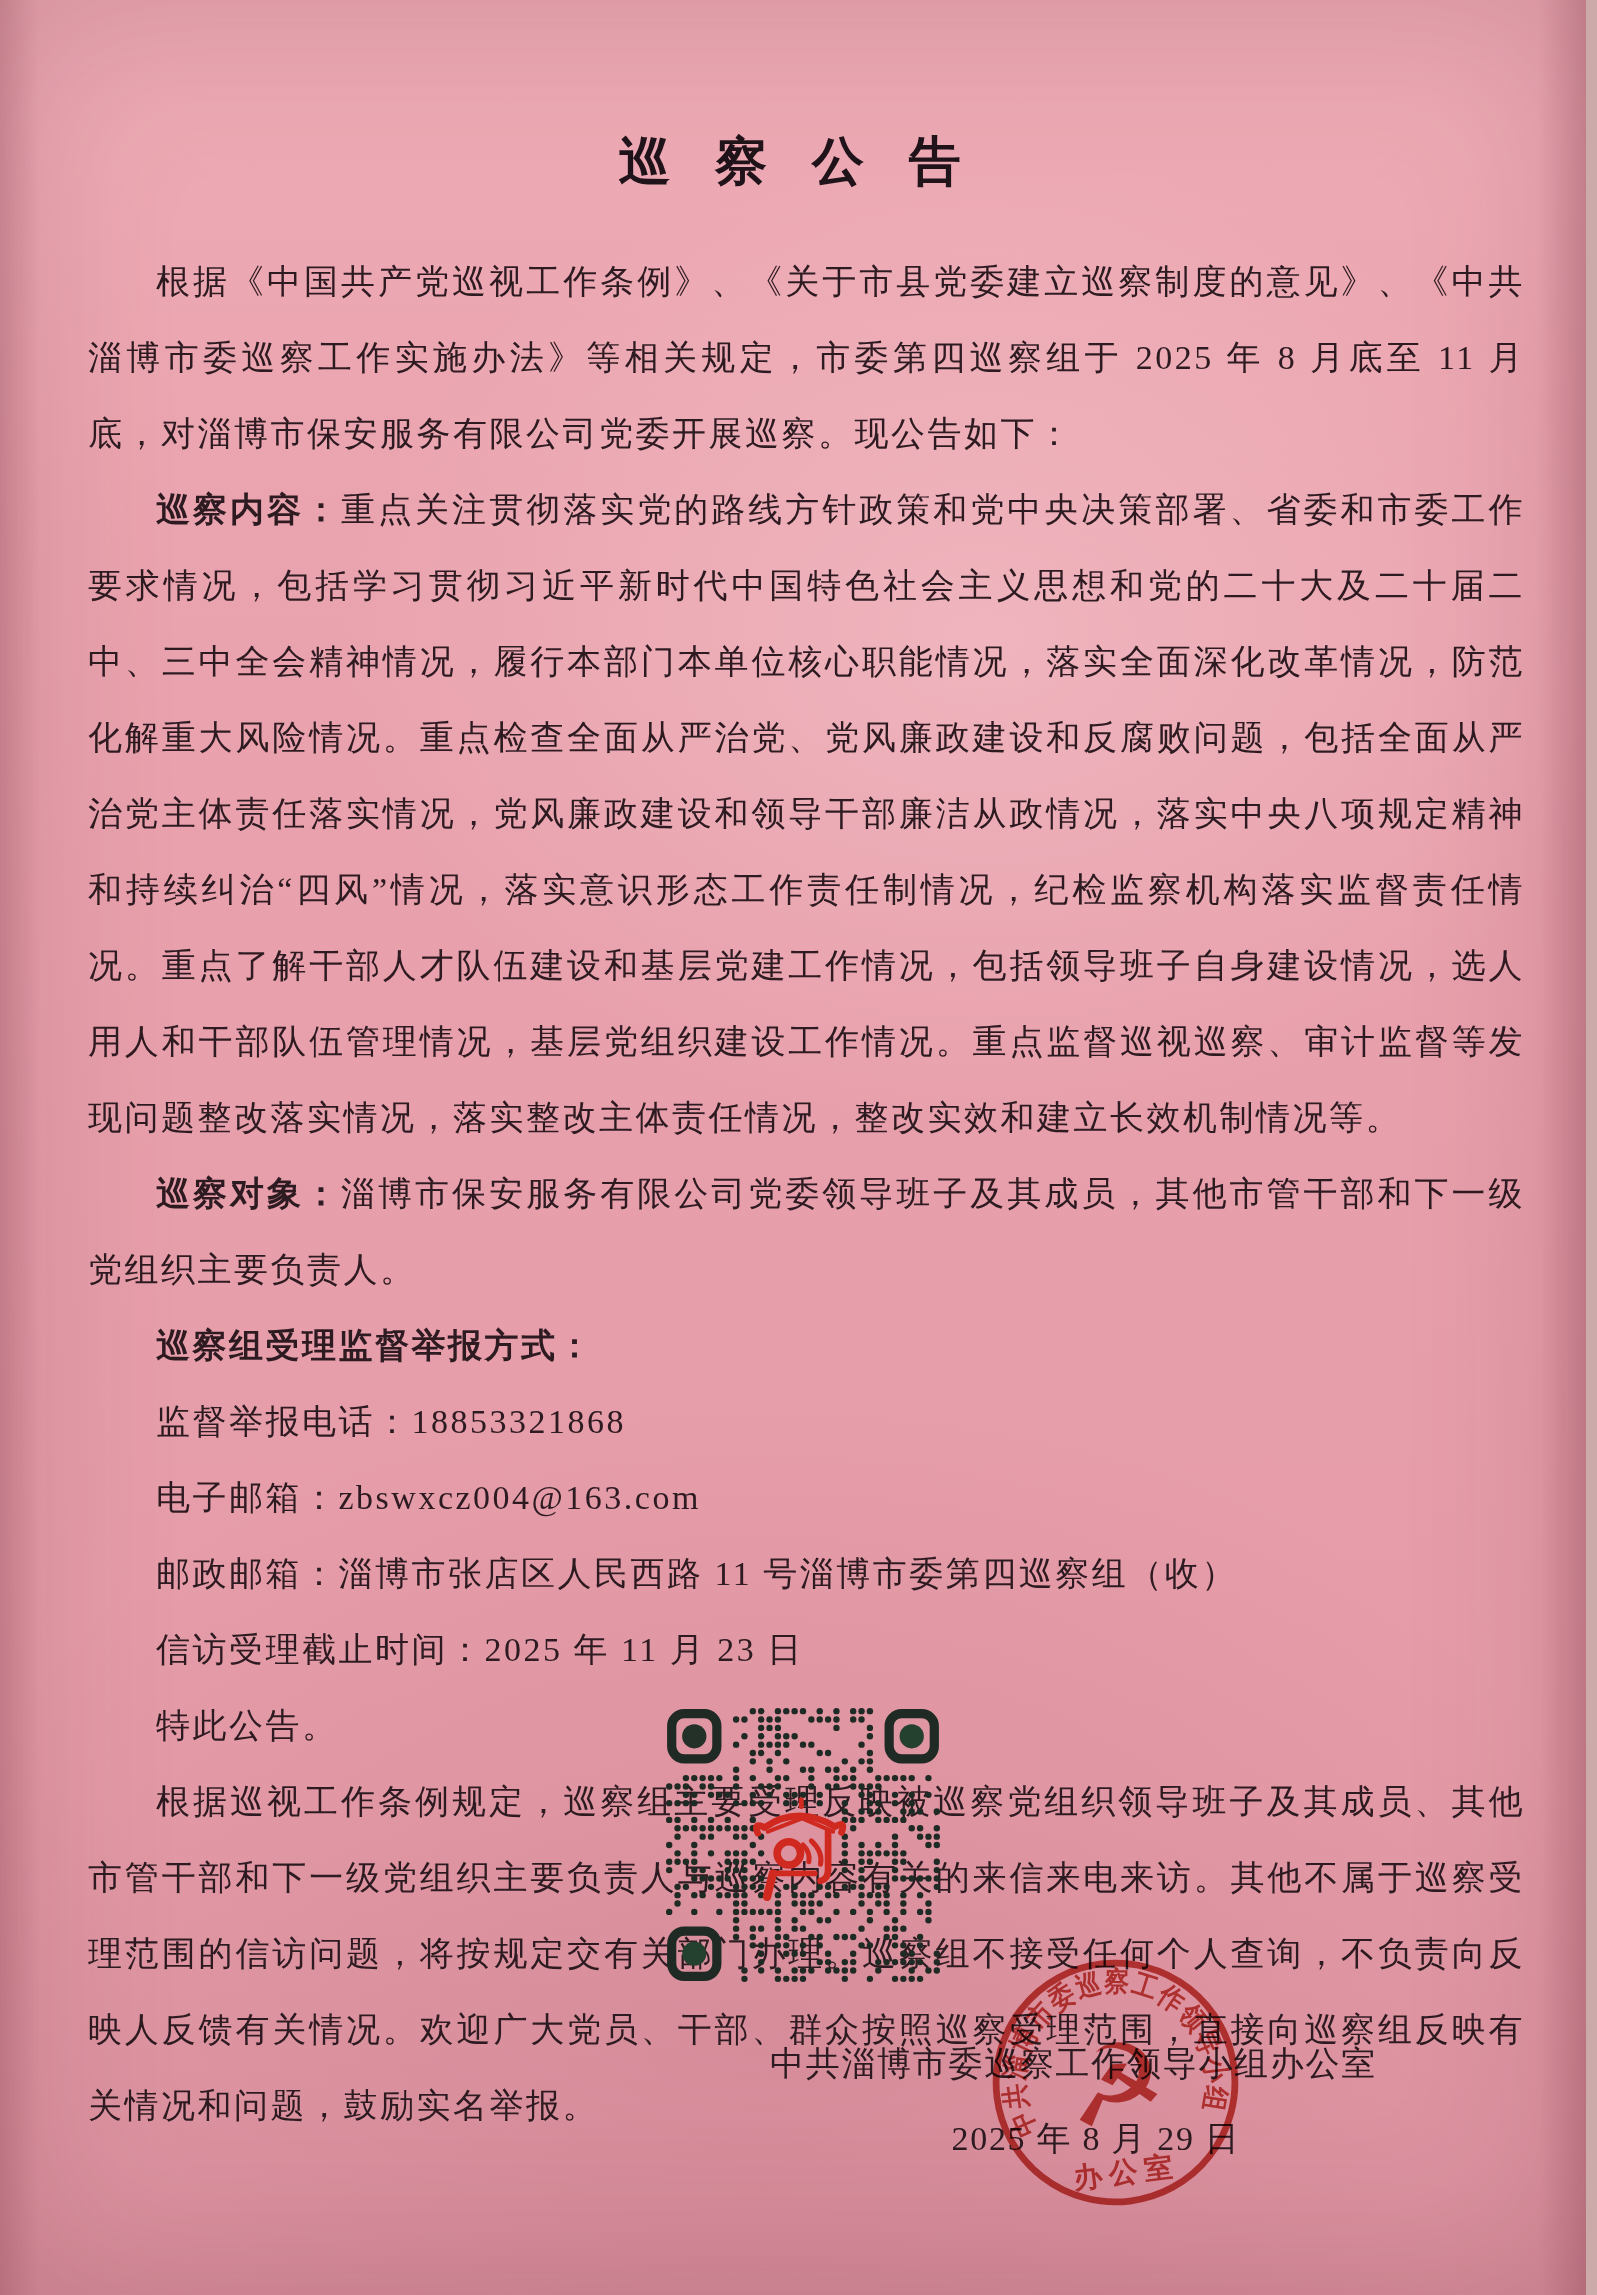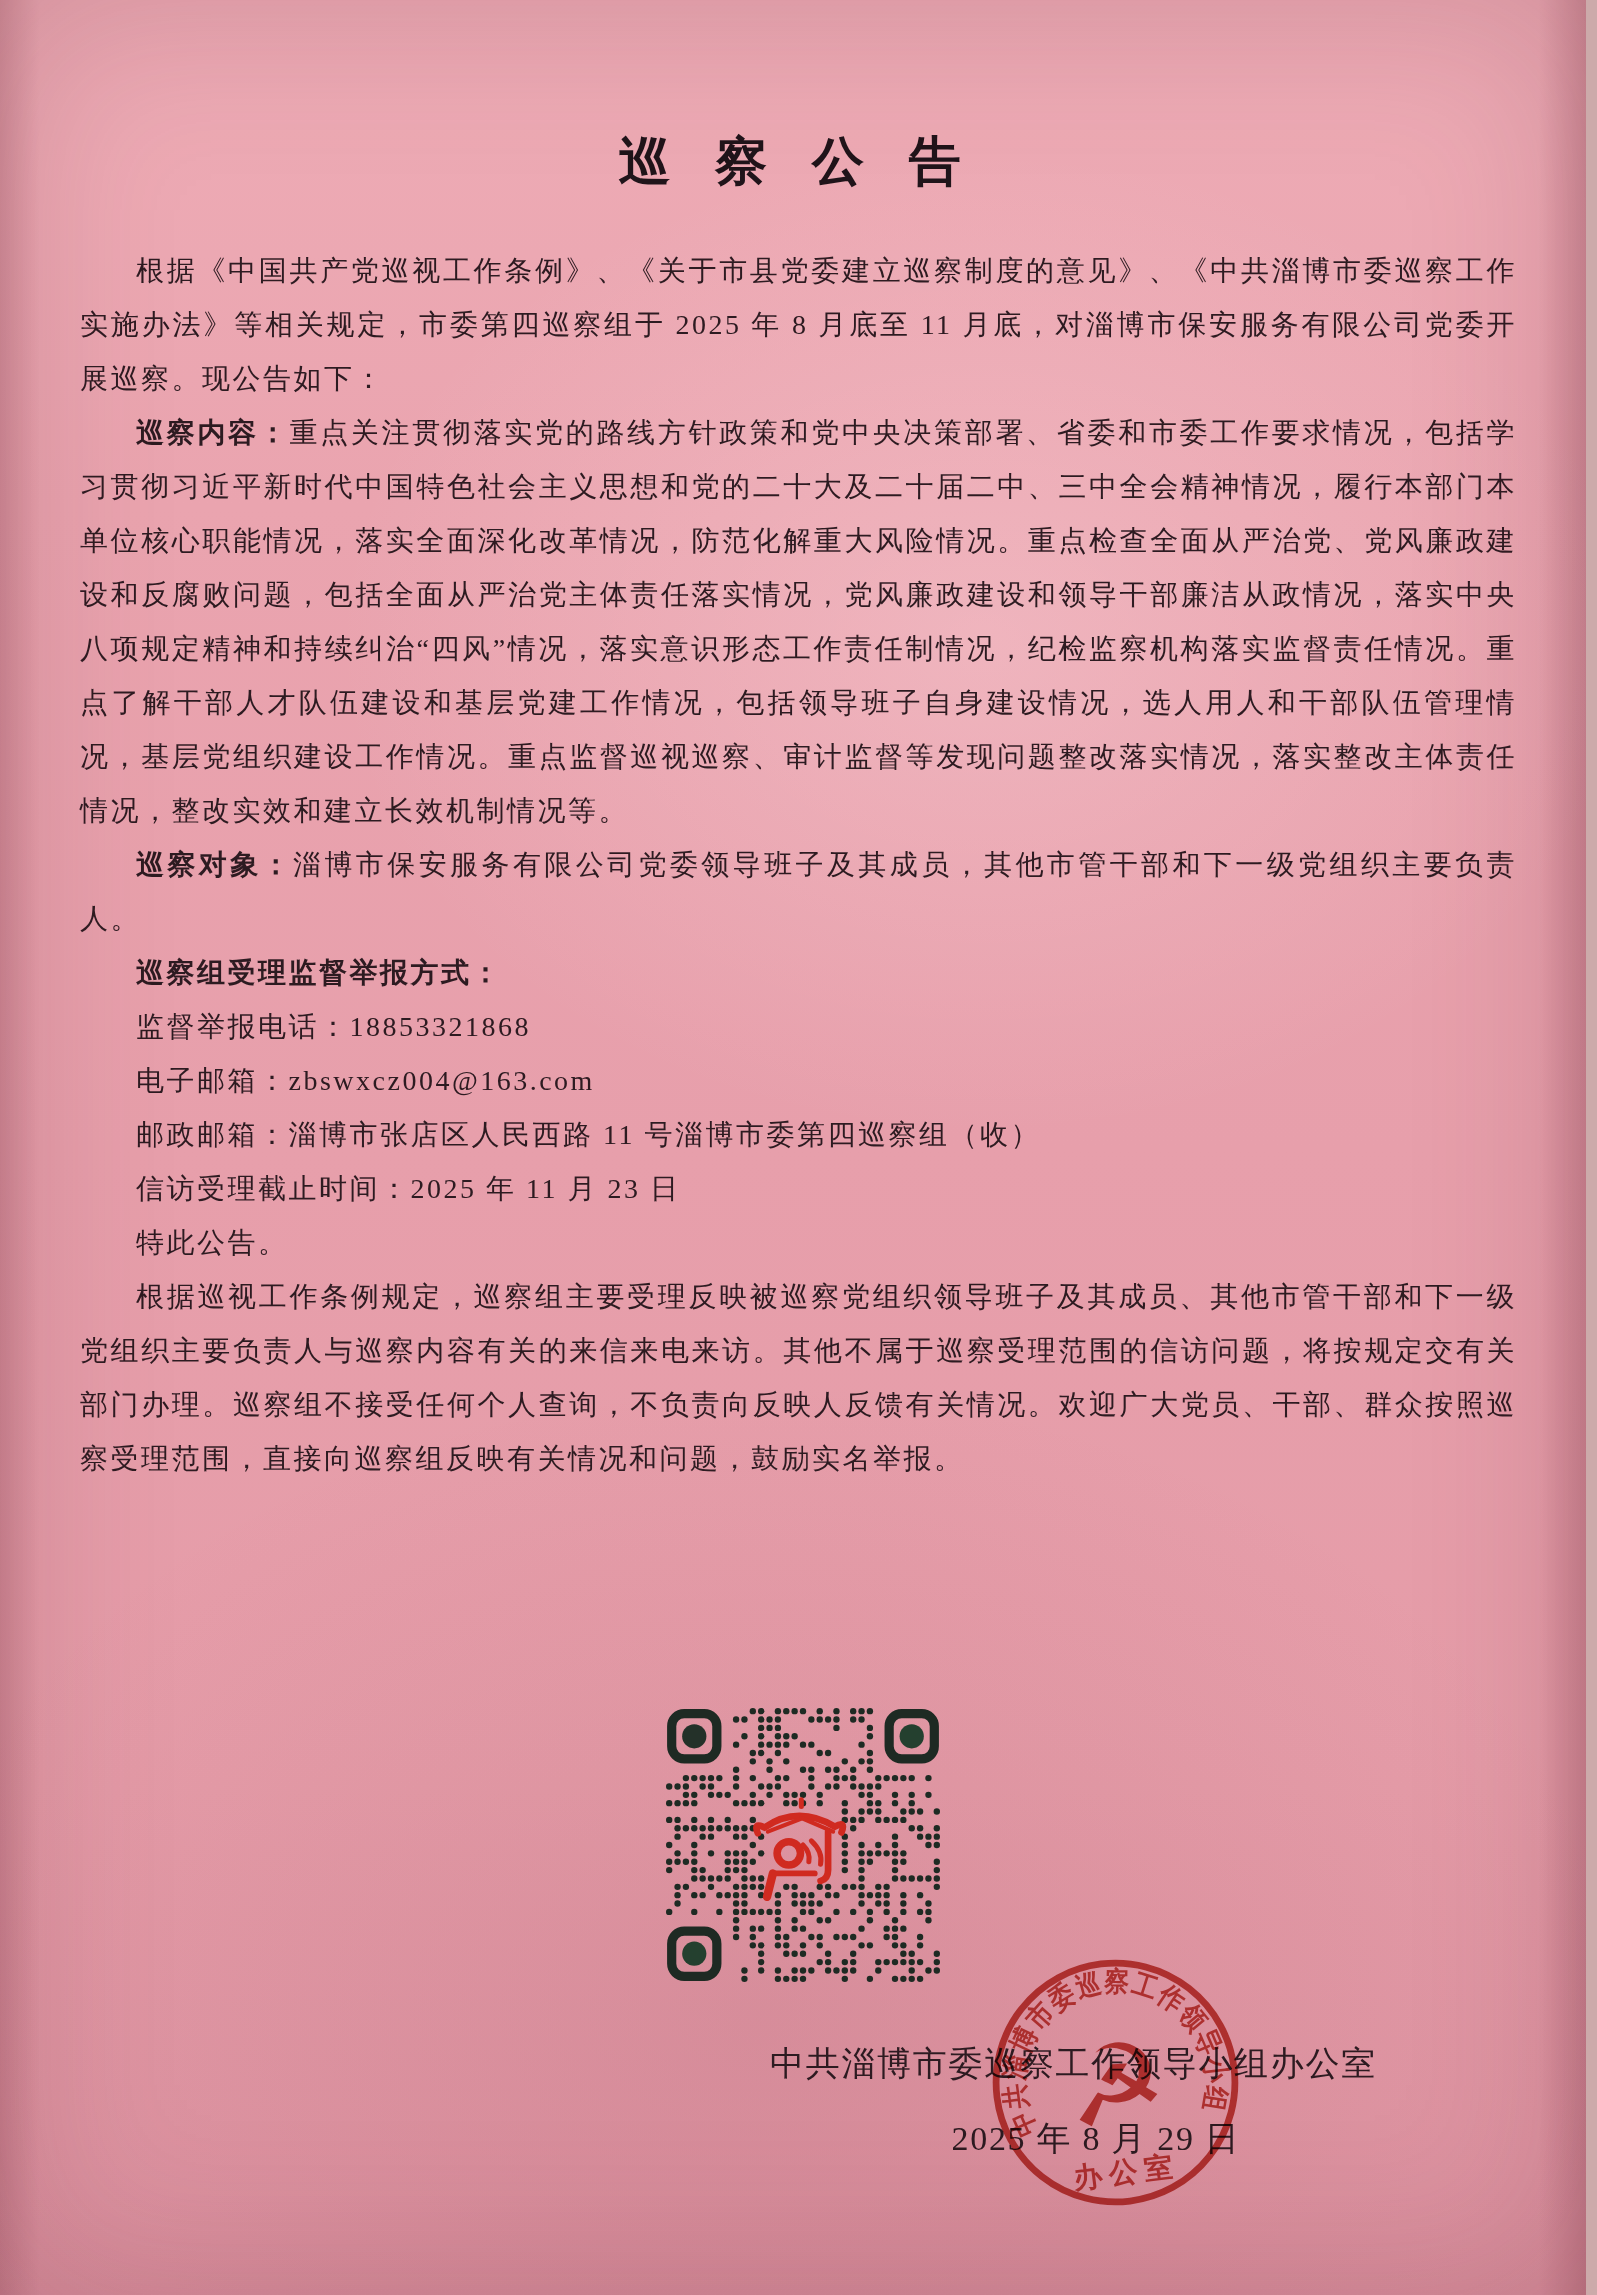--- a/index.html
+++ b/index.html
@@ -19,22 +19,22 @@
     content:"";position:absolute;inset:0;pointer-events:none;
     box-shadow:inset 0 0 159px 21px rgba(105,38,56,0.20);
   }
   .title{
     position:absolute;left:0;top:127px;width:100%;
     margin:0;text-align:center;
     font-size:52px;font-weight:700;color:#20141a;
     letter-spacing:6.7px;word-spacing:18.4px;
   }
   .body-text{
-    position:absolute;left:80px;top:244px;width:1437px;
-    font-size:28px;line-height:54px;letter-spacing:2.5px;
+    position:absolute;left:88px;top:244px;width:1437px;
+    font-size:34px;line-height:76px;letter-spacing:2.5px;
     text-align:justify;
   }
   .body-text p{margin:0;text-indent:2em;}
   .bold{font-weight:700;}
   .qr-wrap{position:absolute;left:665px;top:1707px;width:276px;height:276px;}
   .qr-wrap svg{position:absolute;left:0;top:0;}
   .signature{
     position:absolute;left:770px;top:2041px;width:619px;
     font-size:34px;letter-spacing:1.7px;white-space:nowrap;
   }

